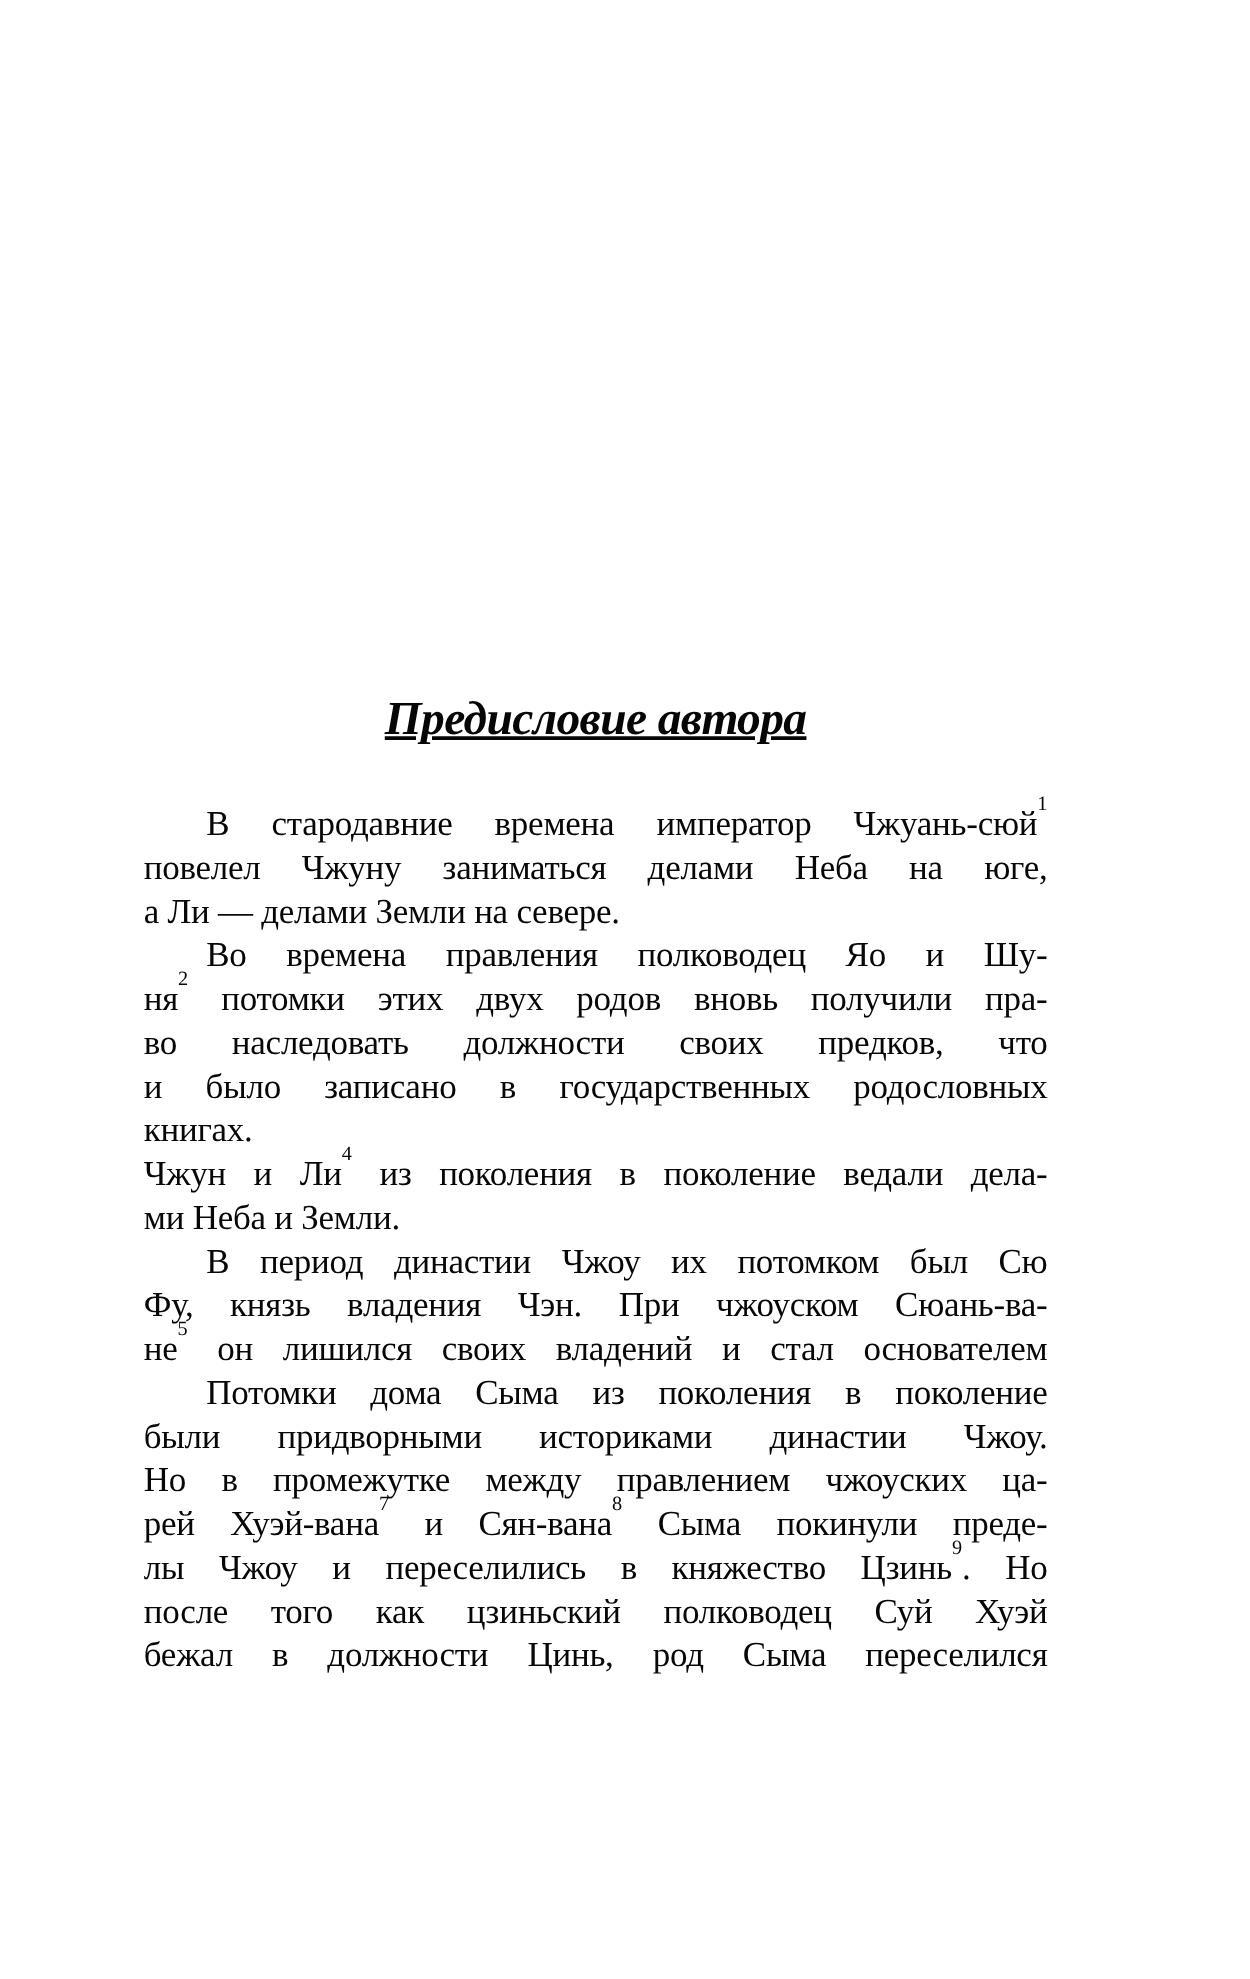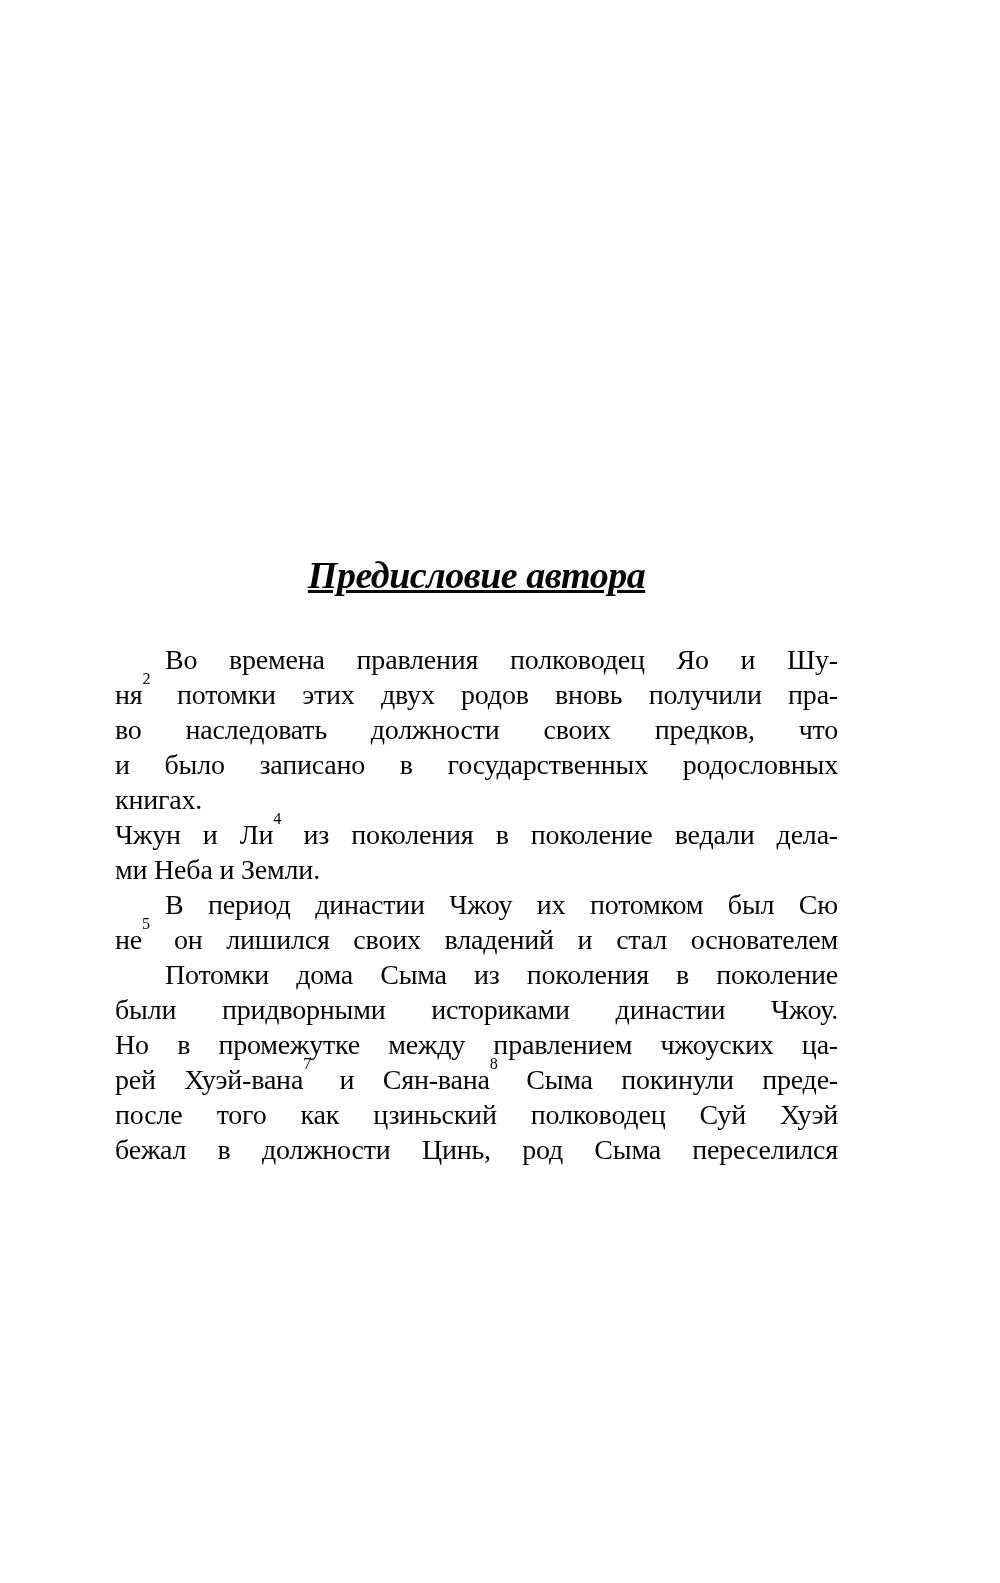--- a/index.html
+++ b/index.html
@@ -54,37 +54,44 @@
   }
 </style>
 </head>
 <body>
 
 <div class="page">
   <div class="content">
     <h1 class="title">Предисловие автора</h1>
     <div class="body-text">
         <div class="para">
+          <div class="line just indent">В стародавние времена император Чжуань-сюй<sup class="fnref">1</sup></div>
+          <div class="line just">повелел Чжуну заниматься делами Неба на юге,</div>
+          <div class="line">а Ли — делами Земли на севере.</div>
+        </div>
+        <div class="para">
           <div class="line just indent">Во времена правления полководец Яо и Шу-</div>
           <div class="line just">ня<sup class="fnref">2</sup> потомки этих двух родов вновь получили пра-</div>
           <div class="line just">во наследовать должности своих предков, что</div>
           <div class="line just">и было записано в государственных родословных</div>
           <div class="line">книгах.</div>
         </div>
         <div class="para">
           <div class="line just">Чжун и Ли<sup class="fnref">4</sup> из поколения в поколение ведали дела-</div>
           <div class="line">ми Неба и Земли.</div>
         </div>
         <div class="para">
           <div class="line just indent">В период династии Чжоу их потомком был Сю</div>
+          <div class="line just">Фу, князь владения Чэн. При чжоуском Сюань-ва-</div>
           <div class="line just">не<sup class="fnref">5</sup> он лишился своих владений и стал основателем</div>
         </div>
         <div class="para">
           <div class="line just indent">Потомки дома Сыма из поколения в поколение</div>
           <div class="line just">были придворными историками династии Чжоу.</div>
           <div class="line just">Но в промежутке между правлением чжоуских ца-</div>
           <div class="line just">рей Хуэй-вана<sup class="fnref">7</sup> и Сян-вана<sup class="fnref">8</sup> Сыма покинули преде-</div>
+          <div class="line just">лы Чжоу и переселились в княжество Цзинь<sup class="fnref">9</sup>. Но</div>
           <div class="line just">после того как цзиньский полководец Суй Хуэй</div>
           <div class="line just">бежал в должности Цинь, род Сыма переселился</div>
         </div>
       </div>
   </div>
 </div>
 
 </body></html>

